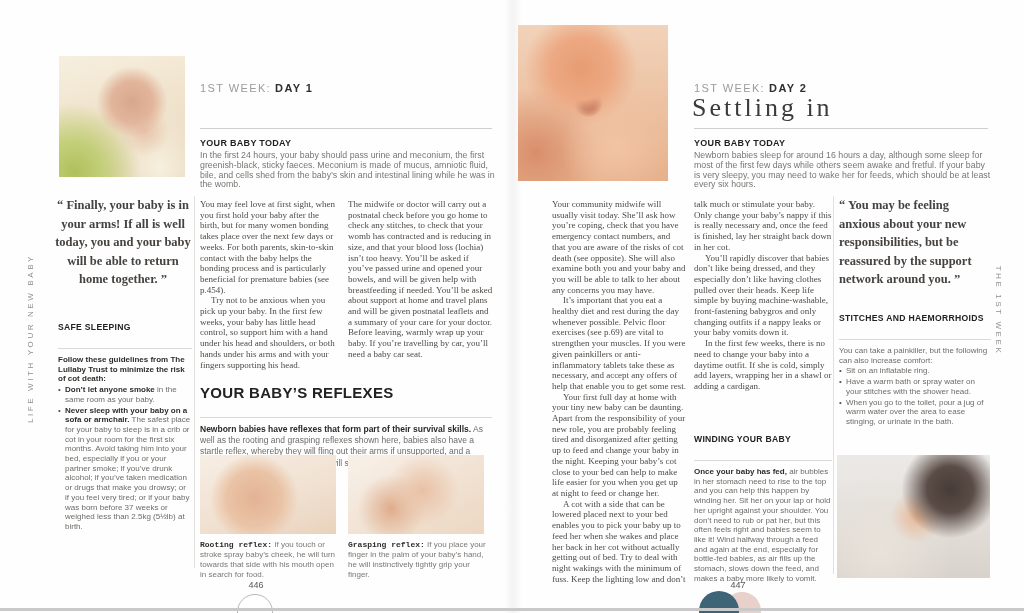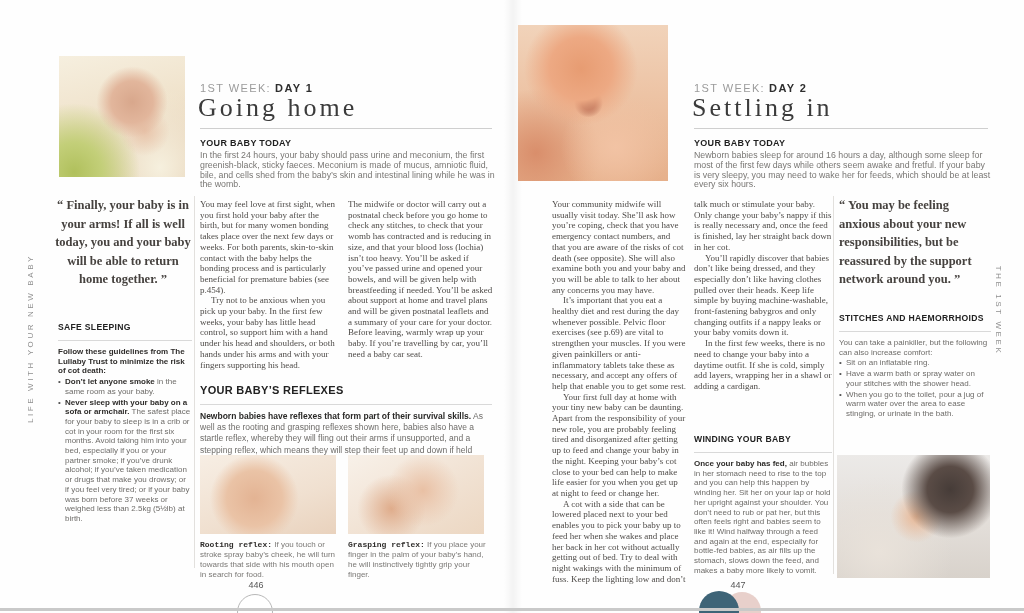--- a/index.html
+++ b/index.html
@@ -22,21 +22,21 @@
   .bt-text { font-size:8.8px; line-height:9.8px; color:#787673; }
 
   .quote { position:absolute; font-family:"Liberation Serif", serif; font-weight:700; font-size:12.5px; line-height:18.5px; color:#46423f; }
   #quote-left  { text-align:center; }
   #quote-right { text-align:left; }
 
   .col { position:absolute; font-family:"Liberation Serif", serif; font-size:9px; line-height:10.7px; color:#4e4b48; }
   .col p.indent { text-indent:11px; }
 
   .box { position:absolute; }
-  .box-head { font-size:8.6px; font-weight:700; letter-spacing:0.3px; color:#222; padding-bottom:8px; border-bottom:1px solid #d9d9d9; margin-bottom:6px; }
+  .box-head { font-size:8.6px; font-weight:700; letter-spacing:0.3px; color:#222; padding-bottom:16px; border-bottom:1px solid #d9d9d9; margin-bottom:6px; }
   .box-text { font-size:8px; line-height:9.7px; color:#6e6c69; }
   .box-text b { color:#2f2d2b; }
   .box-text p { margin-bottom:1px; }
   .bullet { position:relative; padding-left:7px; }
   .bullet::before { content:"\2022"; position:absolute; left:0; top:0; color:#555; }
 
   .lead-sans { font-size:8.5px; line-height:11.2px; color:#6e6c69; margin-top:6px; }
   .lead-sans b { color:#2a2927; }
 
   .caption { position:absolute; font-size:8px; line-height:10px; color:#7a7875; }
@@ -90,21 +90,20 @@
 
 <div class="spread">
 
   <div id="side-left" class="side-label">LIFE WITH YOUR NEW BABY</div>
 
   <div id="photo-sleeping-baby" class="photo"></div>
 
   <div class="kicker" style="left:200px; top:82px;">
     <span>1ST WEEK:</span><span class="day">DAY 1</span>
   </div>
-  <div class="title" style="left:198px; top:93px;">Going home</div>
   <div class="title-rule" style="left:200px; top:128px; width:292px;"></div>
 
   <div class="baby-today" style="left:200px; top:138px; width:296px;">
     <div class="bt-head">YOUR BABY TODAY</div>
     <div class="bt-text">In the first 24 hours, your baby should pass urine and meconium, the first greenish-black, sticky faeces. Meconium is made of mucus, amniotic fluid, bile, and cells shed from the baby’s skin and intestinal lining while he was in the womb.</div>
   </div>
 
   <div id="quote-left" class="quote" style="left:54px; top:196px; width:138px;">“ Finally, your baby is in your arms! If all is well today, you and your baby will be able to return home together. ”</div>
 
   <div class="box" style="left:58px; top:322px; width:134px;">
@@ -120,21 +119,21 @@
 
   <div class="col" style="left:200px; top:199px; width:138px;">
     <p>You may feel love at first sight, when you first hold your baby after the birth, but for many women bonding takes place over the next few days or weeks. For both parents, skin-to-skin contact with the baby helps the bonding process and is particularly beneficial for premature babies (see p.454).</p>
     <p class="indent">Try not to be anxious when you pick up your baby. In the first few weeks, your baby has little head control, so support him with a hand under his head and shoulders, or both hands under his arms and with your fingers supporting his head.</p>
   </div>
   <div class="col" style="left:348px; top:199px; width:145px;">
     <p>The midwife or doctor will carry out a postnatal check before you go home to check any stitches, to check that your womb has contracted and is reducing in size, and that your blood loss (lochia) isn’t too heavy. You’ll be asked if you’ve passed urine and opened your bowels, and will be given help with breastfeeding if needed. You’ll be asked about support at home and travel plans and will be given postnatal leaflets and a summary of your care for your doctor. Before leaving, warmly wrap up your baby. If you’re travelling by car, you’ll need a baby car seat.</p>
   </div>
 
   <div class="box" style="left:200px; top:384px; width:292px;">
-    <div class="box-head" style="font-size:11px;">YOUR BABY’S REFLEXES</div>
+    <div class="box-head" style="font-size:15px;">YOUR BABY’S REFLEXES</div>
     <div class="lead-sans"><b>Newborn babies have reflexes that form part of their survival skills.</b><span> As well as the rooting and grasping reflexes shown here, babies also have a startle reflex, whereby they will fling out their arms if unsupported, and a stepping reflex, which means they will step their feet up and down if held upright on a surface.</span></div>
   </div>
 
   <div id="photo-rooting" class="photo"></div>
   <div id="photo-grasping" class="photo"></div>
 
   <div class="caption" style="left:200px; top:540px; width:136px;">
     <b>Rooting reflex:</b><span> If you touch or stroke spray baby’s cheek, he will turn towards that side with his mouth open in search for food.</span>
   </div>
   <div class="caption" style="left:348px; top:540px; width:140px;">

